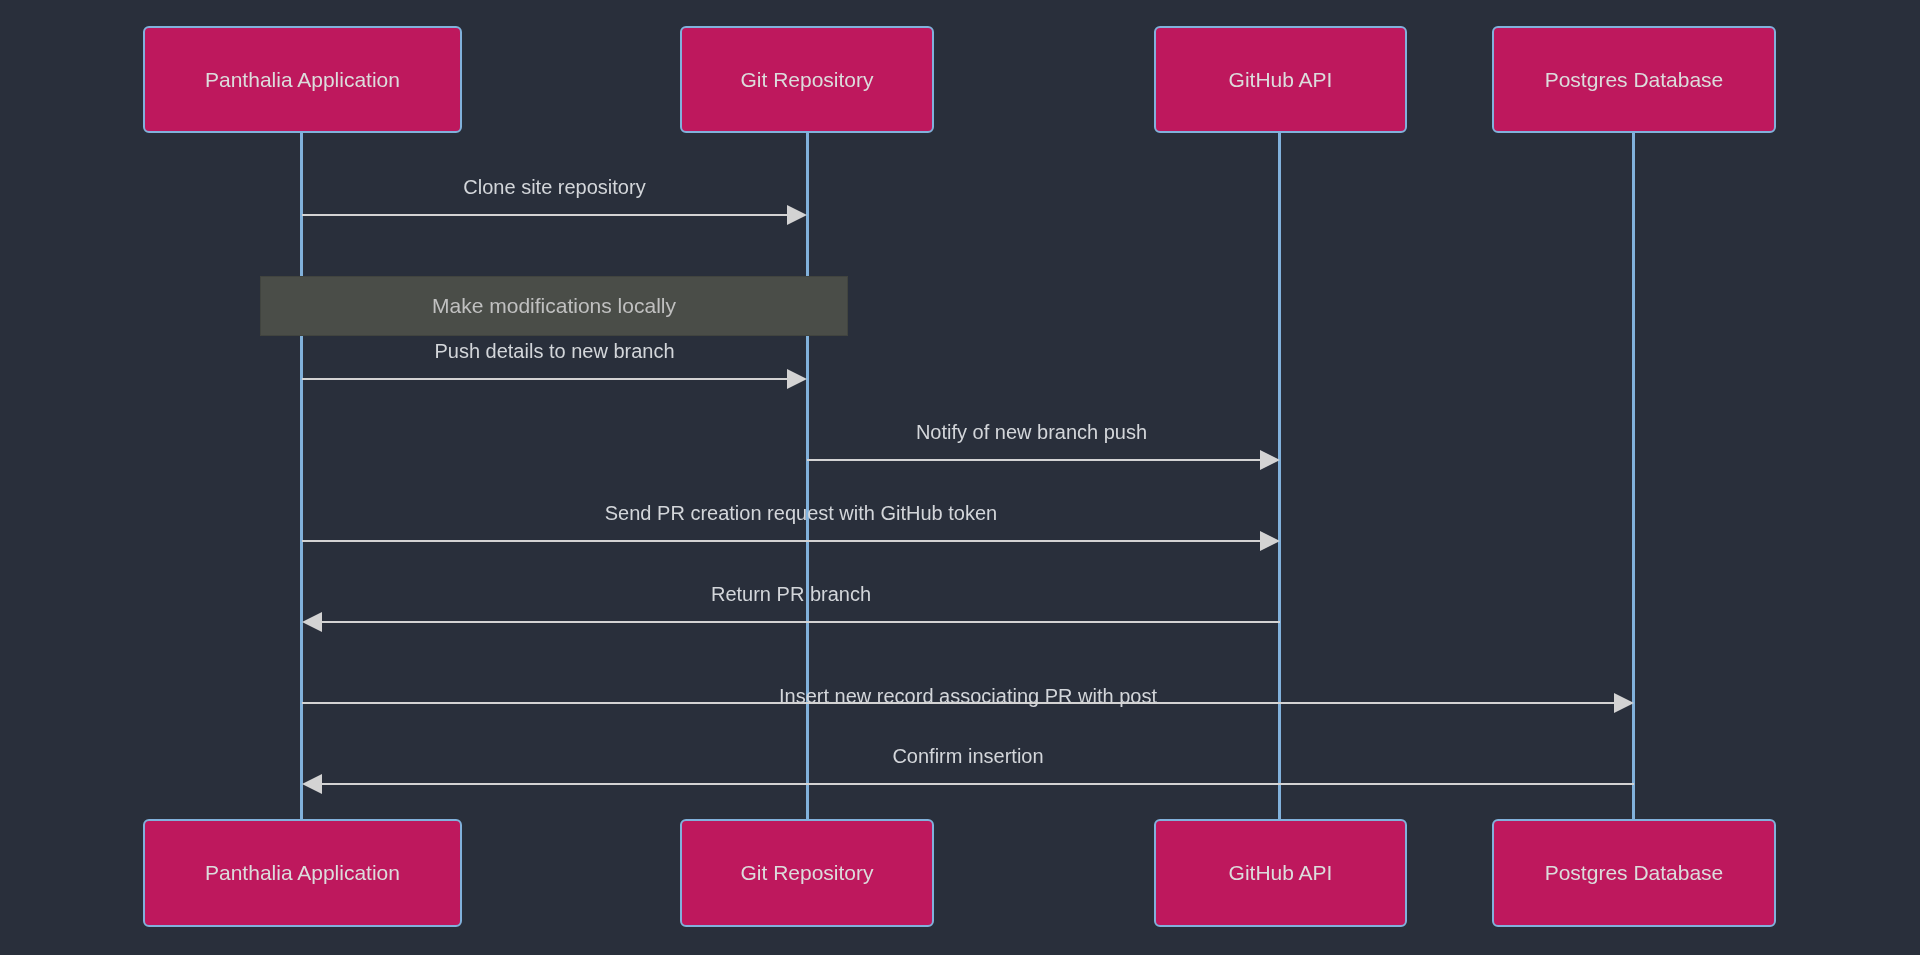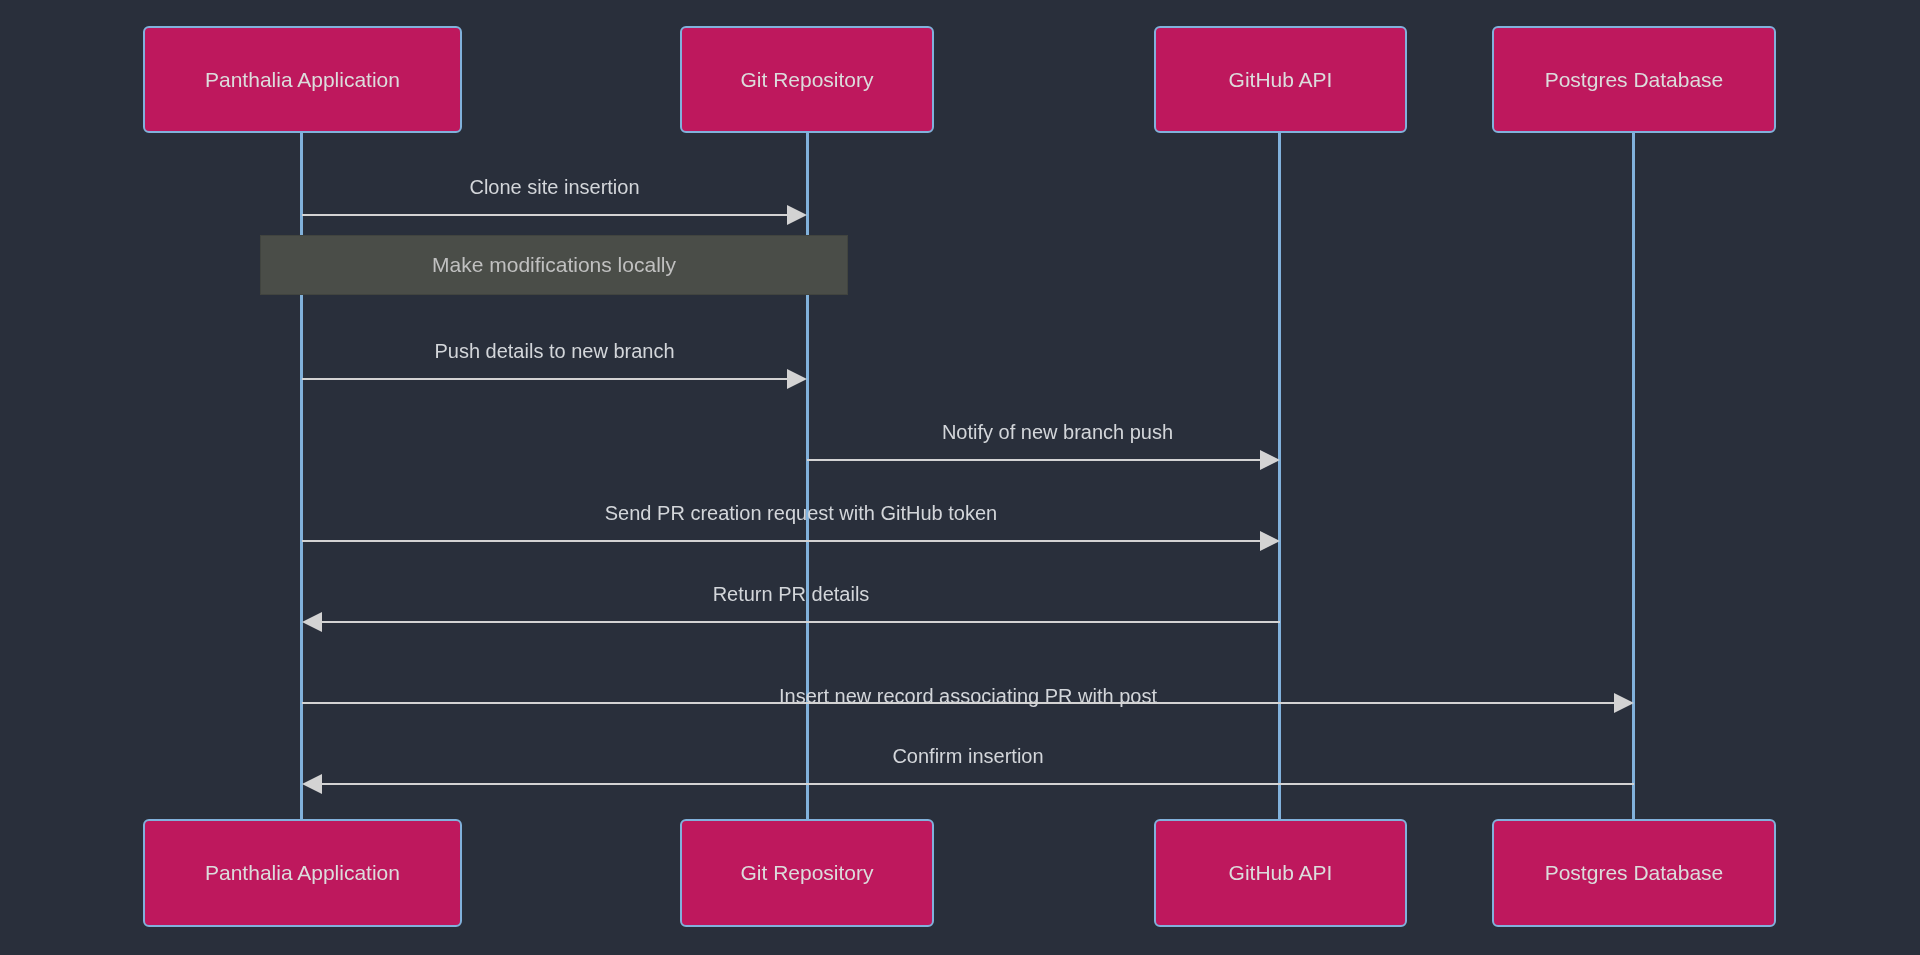--- a/index.html
+++ b/index.html
@@ -38,20 +38,21 @@
   .note-box {
     position: absolute;
     background: #4a4d48;
     border: 1px solid #41443f;
     display: flex;
     align-items: center;
     justify-content: center;
     color: #c0c0c0;
     font-size: 21px;
     box-sizing: border-box;
+    margin-top: 41px;
   }
   .msg-line {
     position: absolute;
     height: 2px;
     background: #d3d3d3;
   }
   .msg-label {
     position: absolute;
     height: 36px;
     display: flex;
@@ -94,41 +95,41 @@
   <div class="actor-box" style="left:680px;top:26px;width:254px;">
     <span>Git Repository</span>
   </div>
   <div class="actor-box" style="left:1154px;top:26px;width:253px;">
     <span>GitHub API</span>
   </div>
   <div class="actor-box" style="left:1492px;top:26px;width:284px;">
     <span>Postgres Database</span>
   </div>
 
-  <div class="msg-label" style="left:302px;top:169px;width:505px;">Clone site insertion</div>
+  <div class="msg-label" style="left:302px;top:169px;width:505px;">Clone site repository</div>
   <div class="msg-line" style="left:302px;top:214px;width:487px;"></div>
   <div class="arrow-right" style="left:787px;top:205px;"></div>
 
   <div class="note-box" style="left:260px;top:235px;width:588px;height:60px;">
     <span>Make modifications locally</span>
   </div>
 
   <div class="msg-label" style="left:302px;top:333px;width:505px;">Push details to new branch</div>
   <div class="msg-line" style="left:302px;top:378px;width:487px;"></div>
   <div class="arrow-right" style="left:787px;top:369px;"></div>
 
-  <div class="msg-label" style="left:821px;top:414px;width:473px;text-align:center;">Notify of new branch push</div>
+  <div class="msg-label" style="left:795px;top:414px;width:473px;text-align:center;">Notify of new branch push</div>
   <div class="msg-line" style="left:807px;top:459px;width:455px;"></div>
   <div class="arrow-right" style="left:1260px;top:450px;"></div>
 
   <div class="msg-label" style="left:312px;top:495px;width:978px;">Send PR creation request with GitHub token</div>
   <div class="msg-line" style="left:302px;top:540px;width:960px;"></div>
   <div class="arrow-right" style="left:1260px;top:531px;"></div>
 
-  <div class="msg-label" style="left:302px;top:576px;width:978px;">Return PR details</div>
+  <div class="msg-label" style="left:302px;top:576px;width:978px;">Return PR branch</div>
   <div class="msg-line" style="left:320px;top:621px;width:960px;"></div>
   <div class="arrow-left" style="left:302px;top:612px;"></div>
 
   <div class="msg-label" style="left:302px;top:657px;width:1332px;margin-top:21px;">Insert new record associating PR with post</div>
   <div class="msg-line" style="left:302px;top:702px;width:1314px;"></div>
   <div class="arrow-right" style="left:1614px;top:693px;"></div>
 
   <div class="msg-label" style="left:302px;top:738px;width:1332px;">Confirm insertion</div>
   <div class="msg-line" style="left:320px;top:783px;width:1314px;"></div>
   <div class="arrow-left" style="left:302px;top:774px;"></div>

